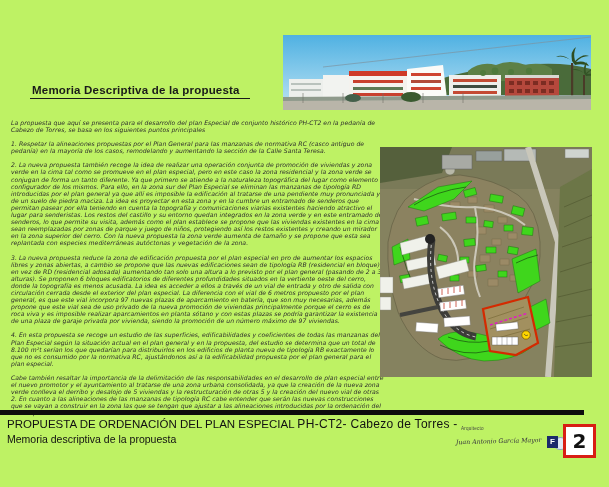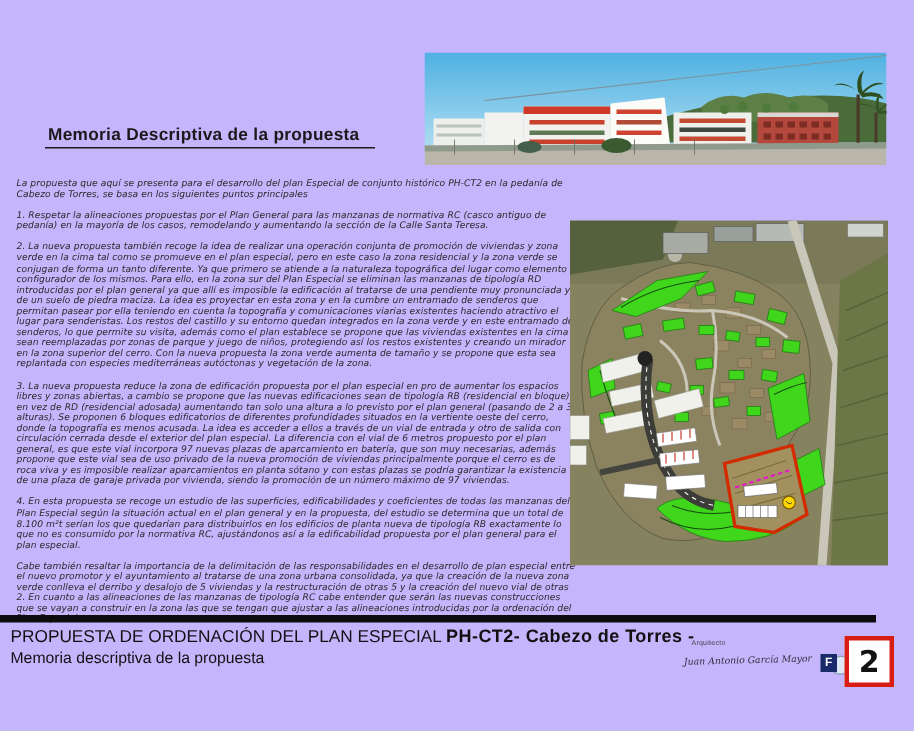--- a/index.html
+++ b/index.html
@@ -1,18 +1,18 @@
 <!DOCTYPE html>
 <html><head>
 <meta charset="utf-8">
 <style>
   html,body{margin:0;padding:0;}
   body{background:#e8e8e8;font-family:"Liberation Sans",sans-serif;}
   .page{
-    position:relative;width:609px;height:487px;background:#c4b5fd;
+    position:relative;width:609px;height:487px;background:#bef264;
     overflow:hidden;margin:0 auto;box-shadow:0 0 4px rgba(0,0,0,.3);
   }
   
   .heading{
     position:absolute;left:30px;top:84px;
     font-family:"Liberation Sans",sans-serif;
     font-size:11.5px;font-weight:bold;color:#1a1a1a;
     border-bottom:1.6px solid #1a1a1a;padding:0 10px 2px 2px;
     letter-spacing:.2px;
   }
@@ -28,21 +28,21 @@
   .panorama{position:absolute;left:283px;top:35px;width:308px;height:75px;}
   .sitemap{position:absolute;left:380px;top:147px;width:212px;height:230px;}
   .panorama svg,.sitemap svg{display:block;width:100%;height:100%;}
   
   .footer-rule{position:absolute;left:0;top:410px;width:584px;height:5px;background:#0d0d0d;}
   .footer-title{
     position:absolute;left:7px;top:417px;width:450px;
     font-family:"Liberation Sans",sans-serif;font-size:11.5px;color:#111;
     white-space:nowrap;
   }
-  .footer-title .code{font-weight:bold;font-size:12px;letter-spacing:.3px;text-align:center;}
+  .footer-title .code{font-weight:normal;font-size:12px;letter-spacing:.3px;text-align:center;}
   .footer-sub{
     position:absolute;left:7px;top:433px;
     font-family:"Liberation Sans",sans-serif;font-size:10.5px;color:#111;
   }
   .architect-label{
     position:absolute;left:461px;top:426px;
     font-size:4.6px;color:#444;letter-spacing:.2px;
   }
   .signature{
     position:absolute;left:456px;top:437px;width:92px;

